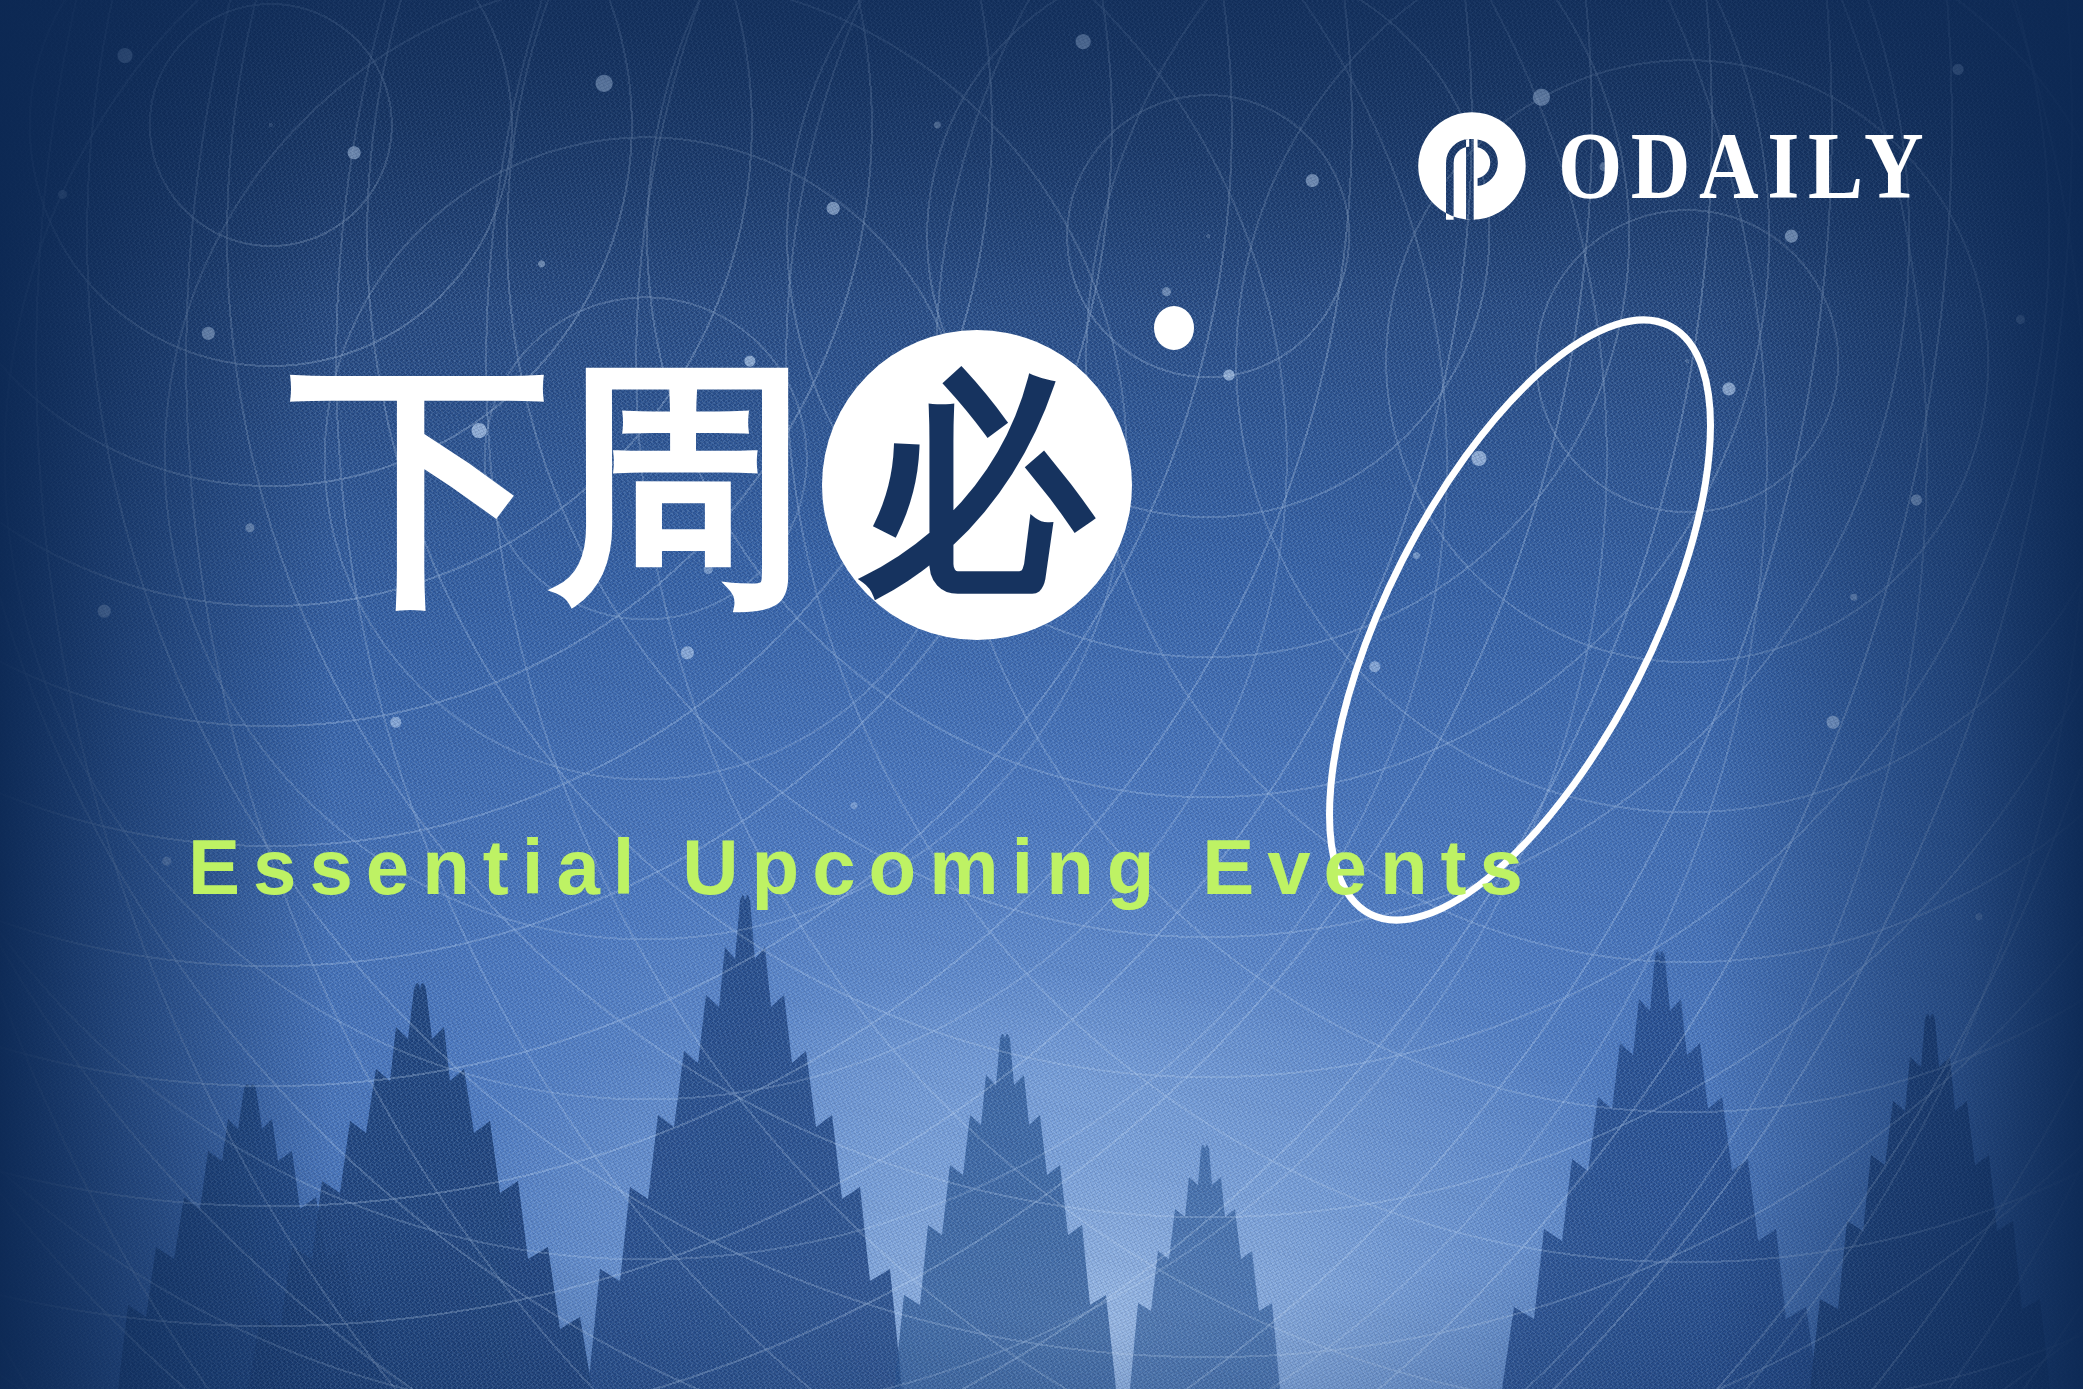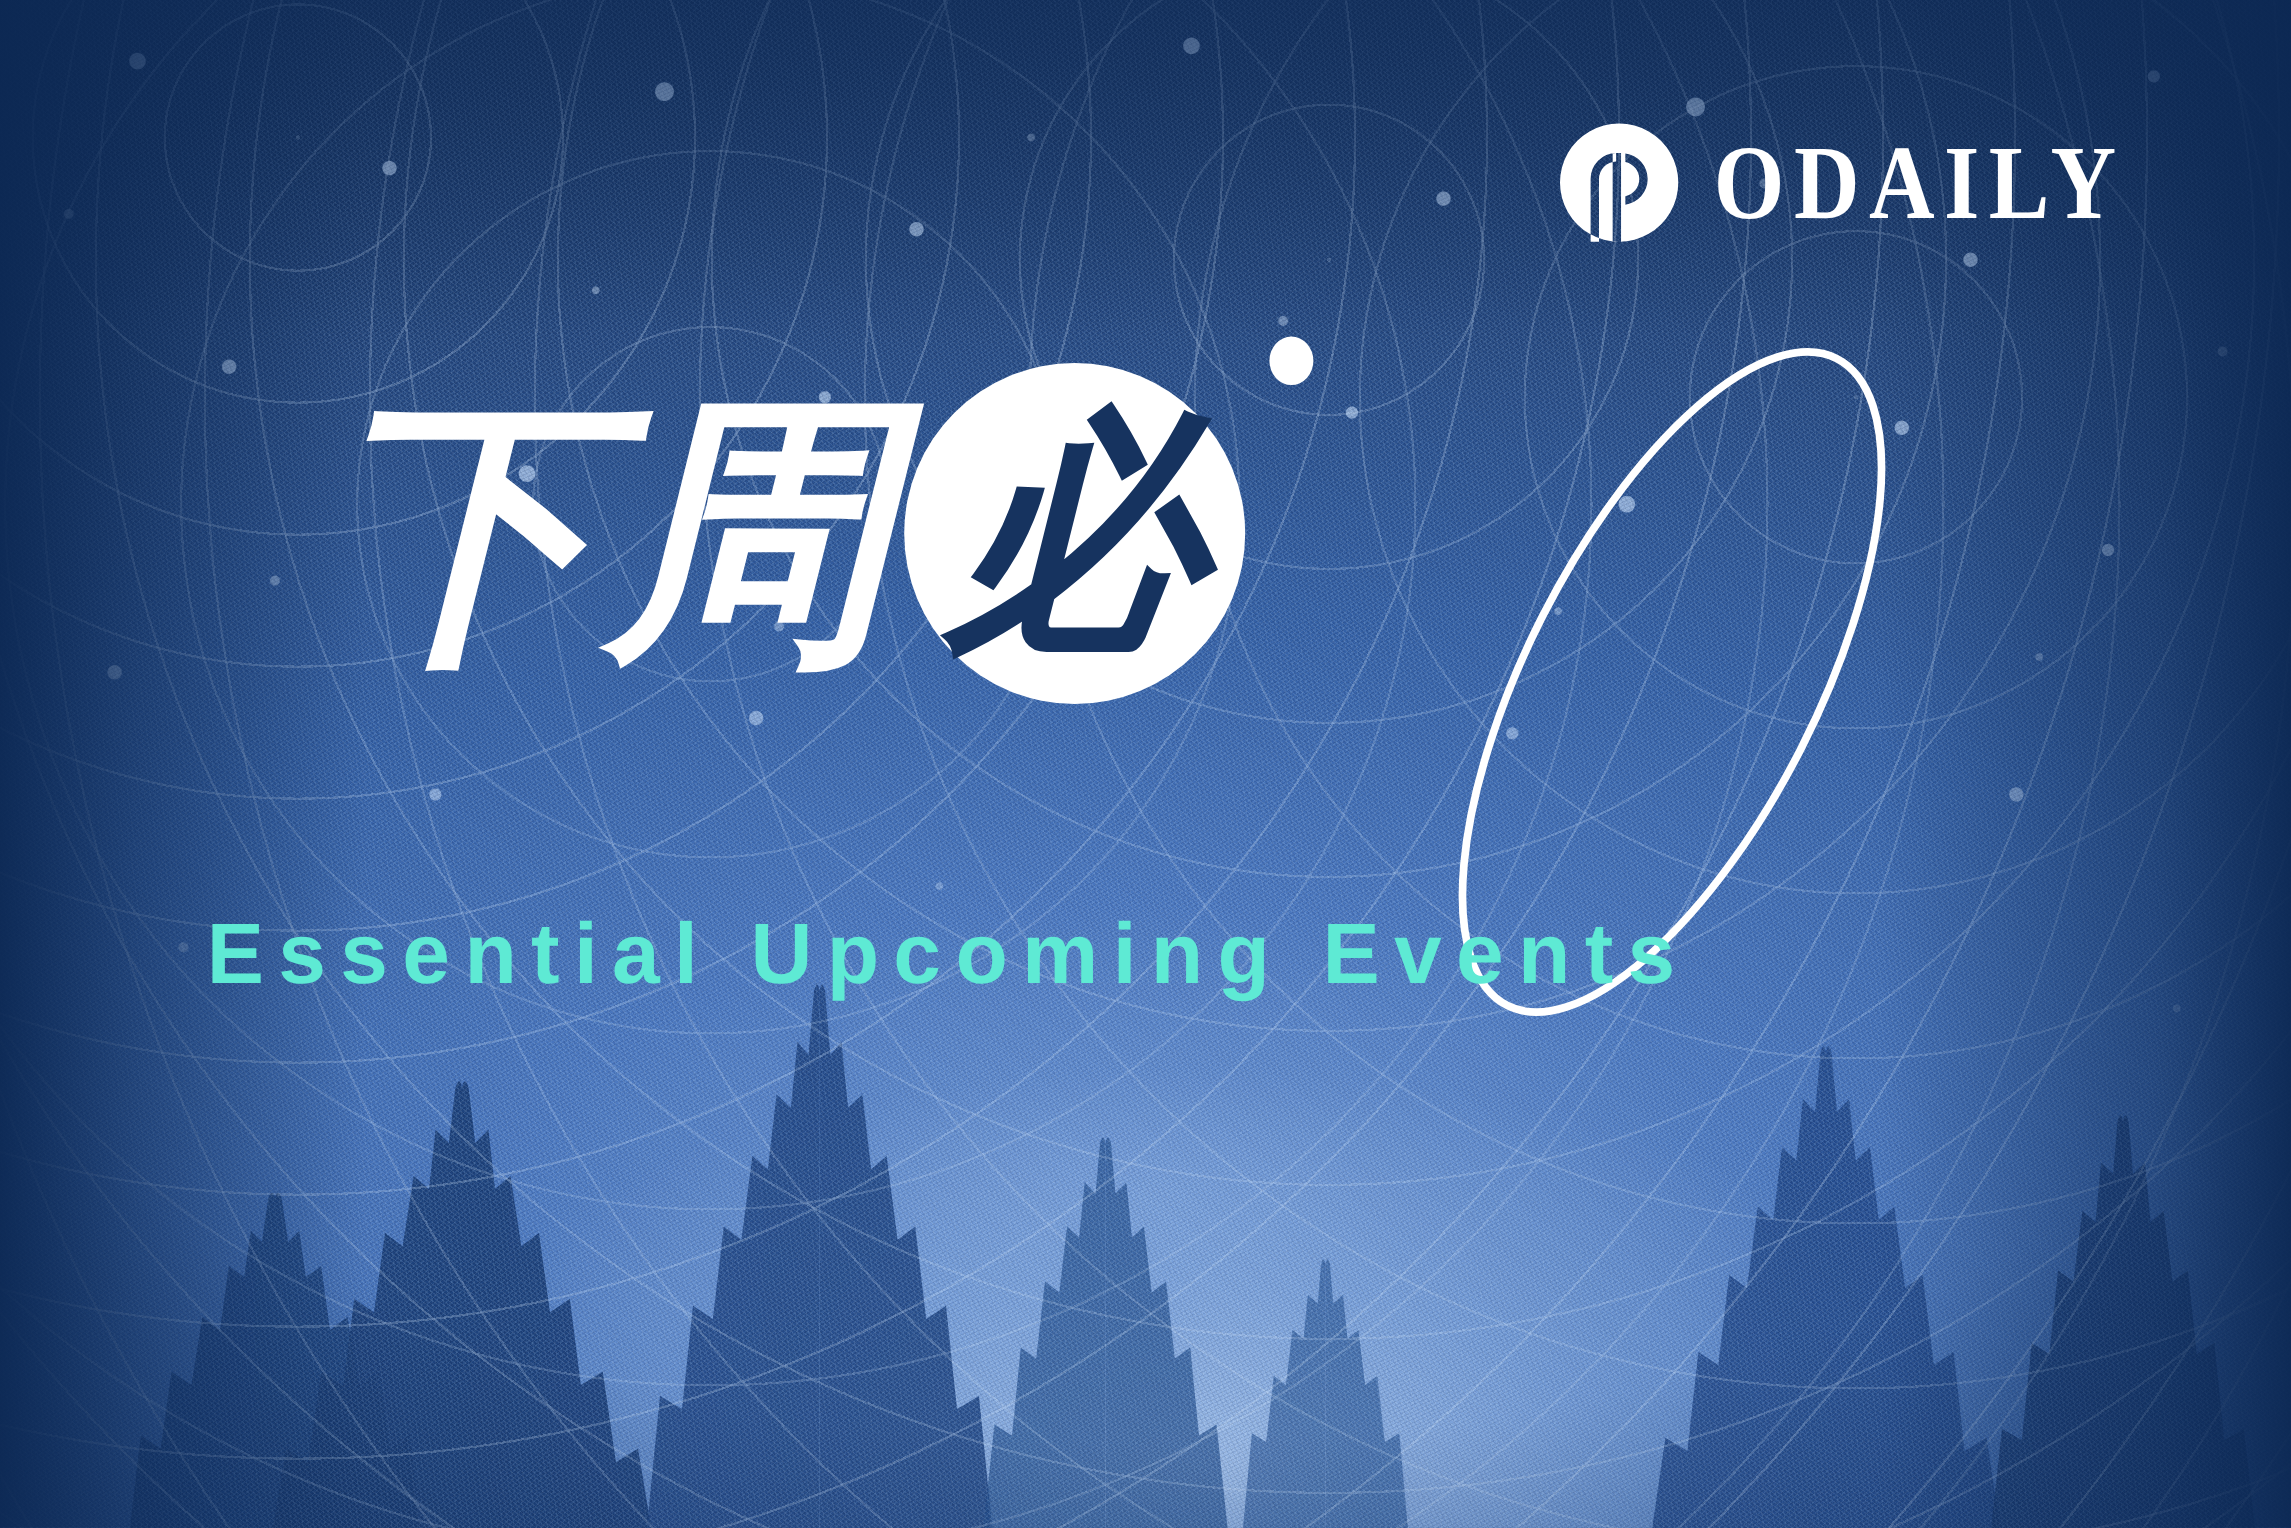--- a/index.html
+++ b/index.html
@@ -162,21 +162,20 @@
     transform-origin: left center;
     white-space: nowrap;
   }
 
   .headline-wrap {
     position: absolute;
     left: 0;
     top: 330px;
     width: 2083px;
     height: 420px;
-    font-style: italic;
   }
   .orbit {
     position: absolute;
     left: 1160px;
     top: -60px;
     width: 720px;
     height: 700px;
     pointer-events: none;
   }
   .orbit svg { width: 100%; height: 100%; display: block; }
@@ -230,21 +229,21 @@
     background: #ffffff;
     border-radius: 50%;
     right: -62px;
     top: -24px;
   }
 
   .subtitle {
     position: absolute;
     left: 188px;
     top: 828px;
-    color: #5eead4;
+    color: #bef264;
     font-size: 78px;
     font-weight: 700;
     letter-spacing: 13px;
     line-height: 1;
     white-space: nowrap;
     font-family: "Liberation Sans", "DejaVu Sans", sans-serif;
   }
 </style>
 </head>
 <body>

